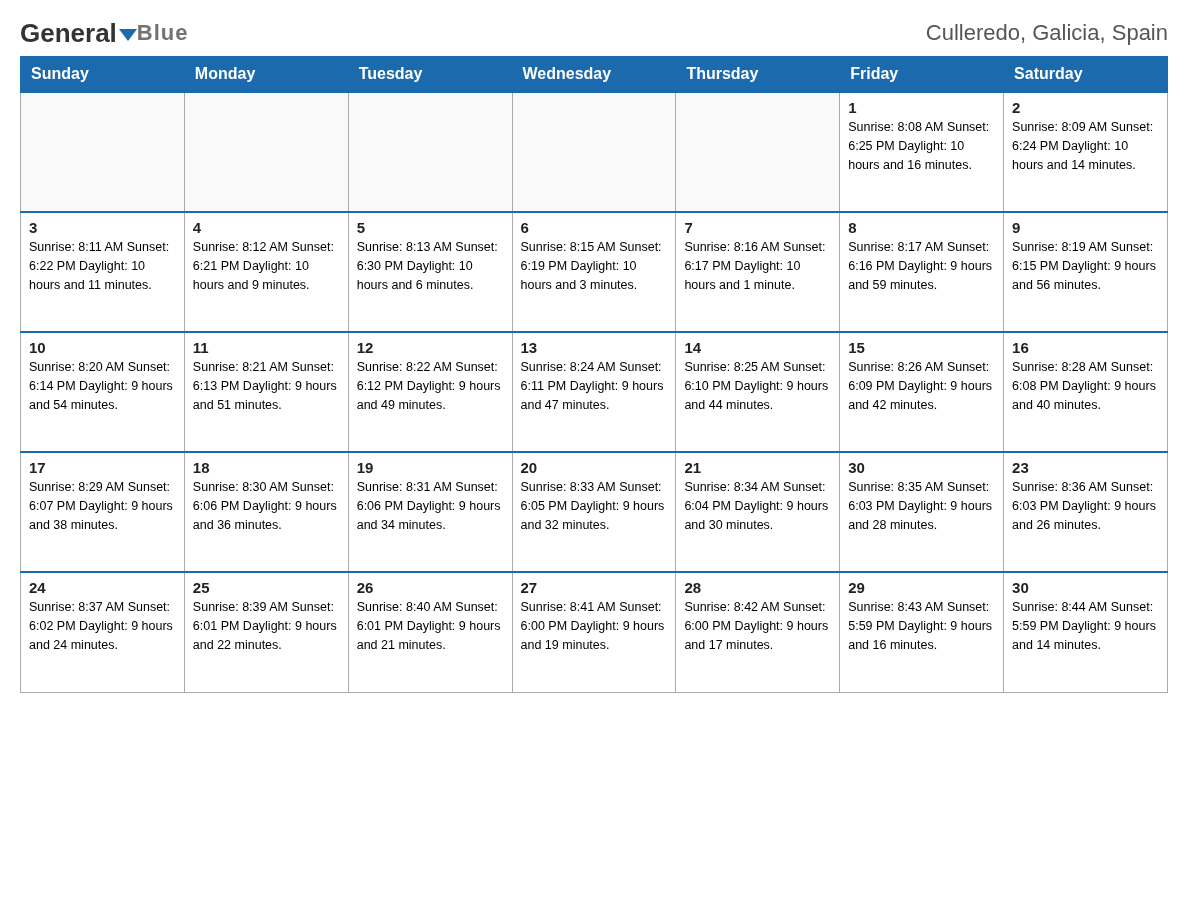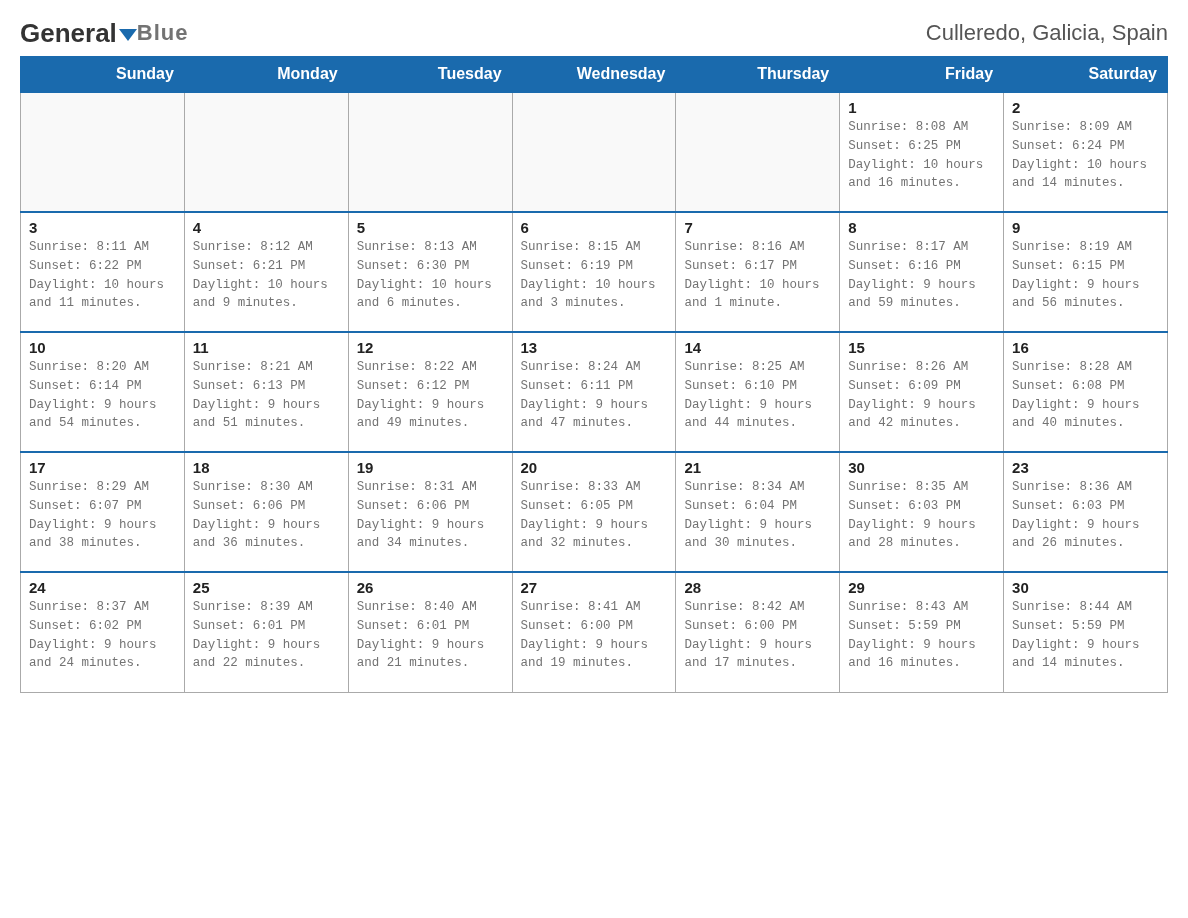--- a/index.html
+++ b/index.html
@@ -50,21 +50,21 @@
       width: 100%;
       border-collapse: collapse;
       margin-top: 10px;
     }
     .calendar th {
       background-color: #1a6aad;
       color: #fff;
       font-size: 16px;
       font-weight: bold;
       padding: 8px 10px;
-      text-align: right;
+      text-align: left;
       border: 1px solid #1a6aad;
     }
     .calendar td {
       border: 1px solid #aaa;
       vertical-align: top;
       padding: 6px 8px;
       width: 14.28%;
       min-height: 90px;
       height: 120px;
       font-size: 13px;
@@ -72,23 +72,22 @@
     }
     .day-number {
       font-size: 15px;
       font-weight: bold;
       color: #222;
       display: block;
       margin-bottom: 2px;
     }
     .day-info {
       font-size: 12.5px;
-      color: #737373;
+      color: #000000;
       line-height: 1.5;
-      font-family: Liberation Mono, monospace;
     }
     .empty-cell {
       background: #f9f9f9;
     }
     .calendar tr:first-child td {
       border-top: 2px solid #1a6aad;
     }
     .calendar tr td {
       border-top: 2px solid #1a6aad;
     }

